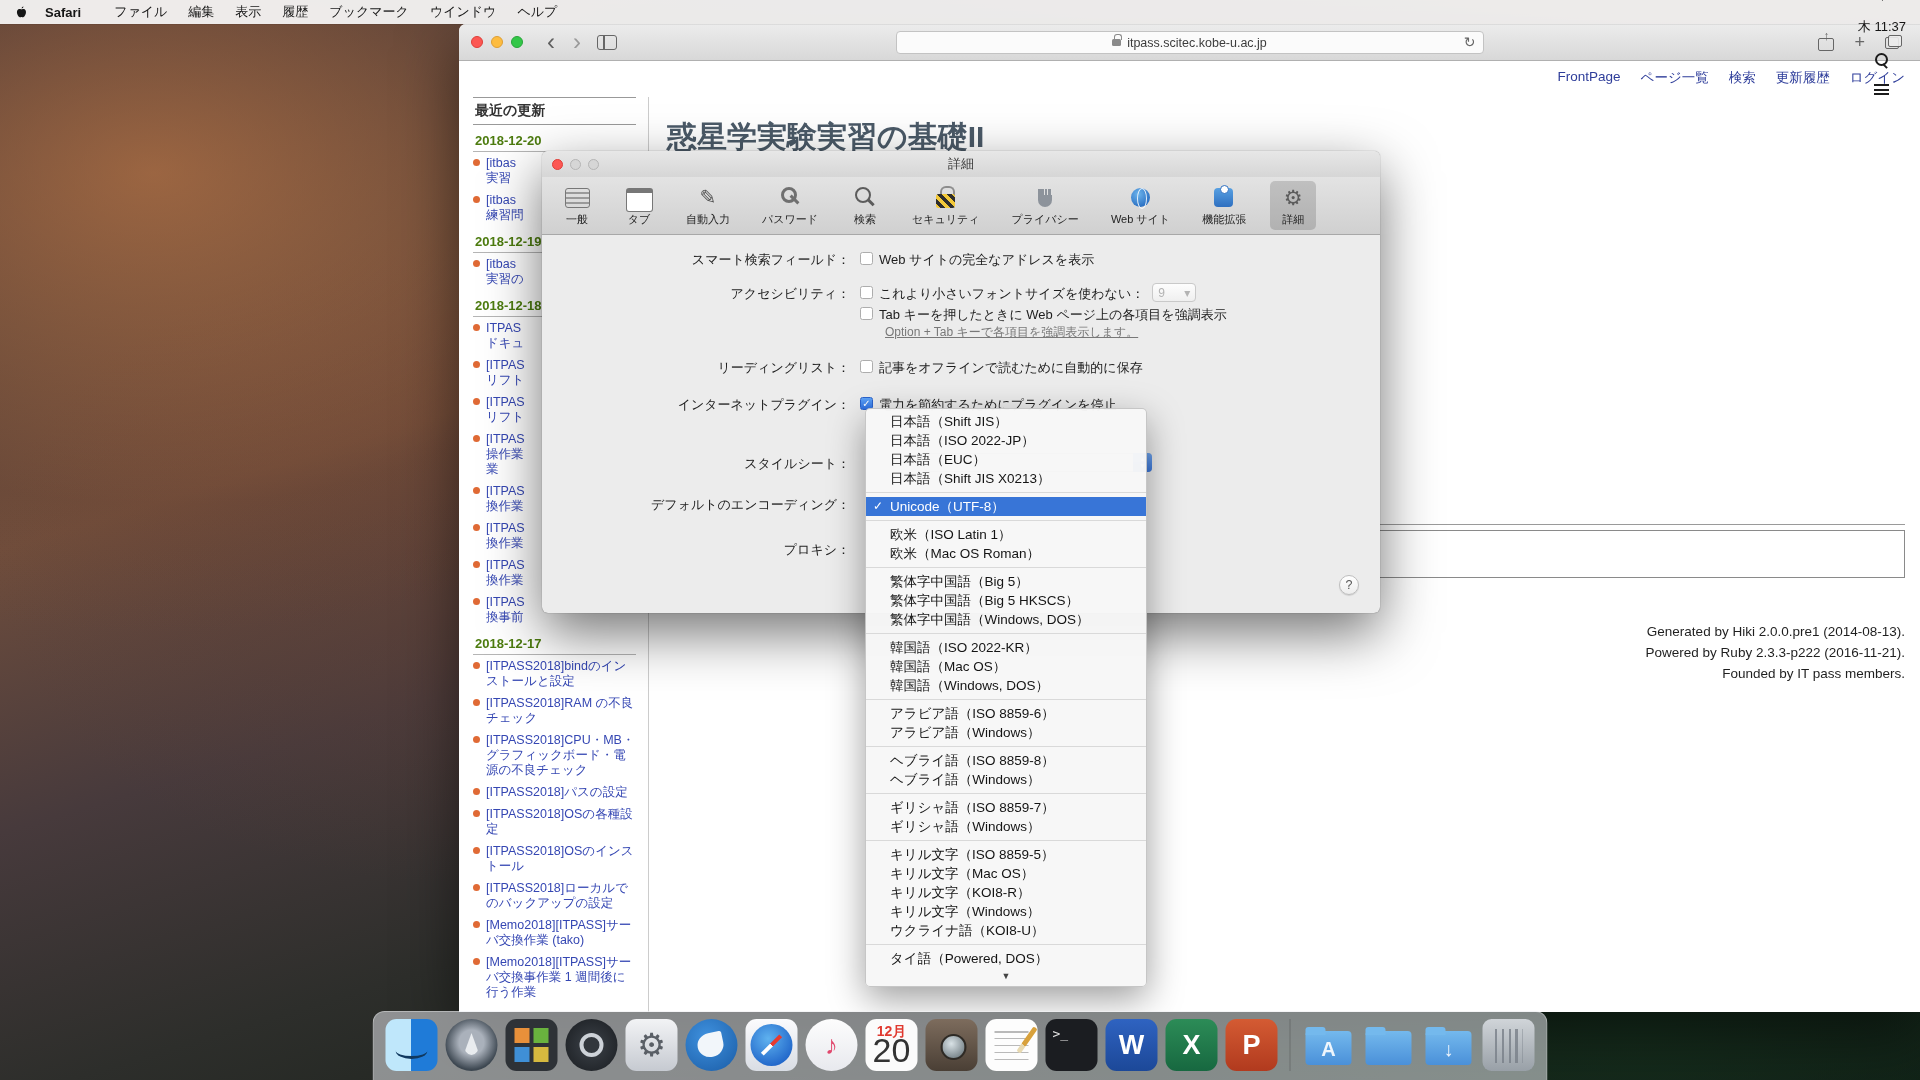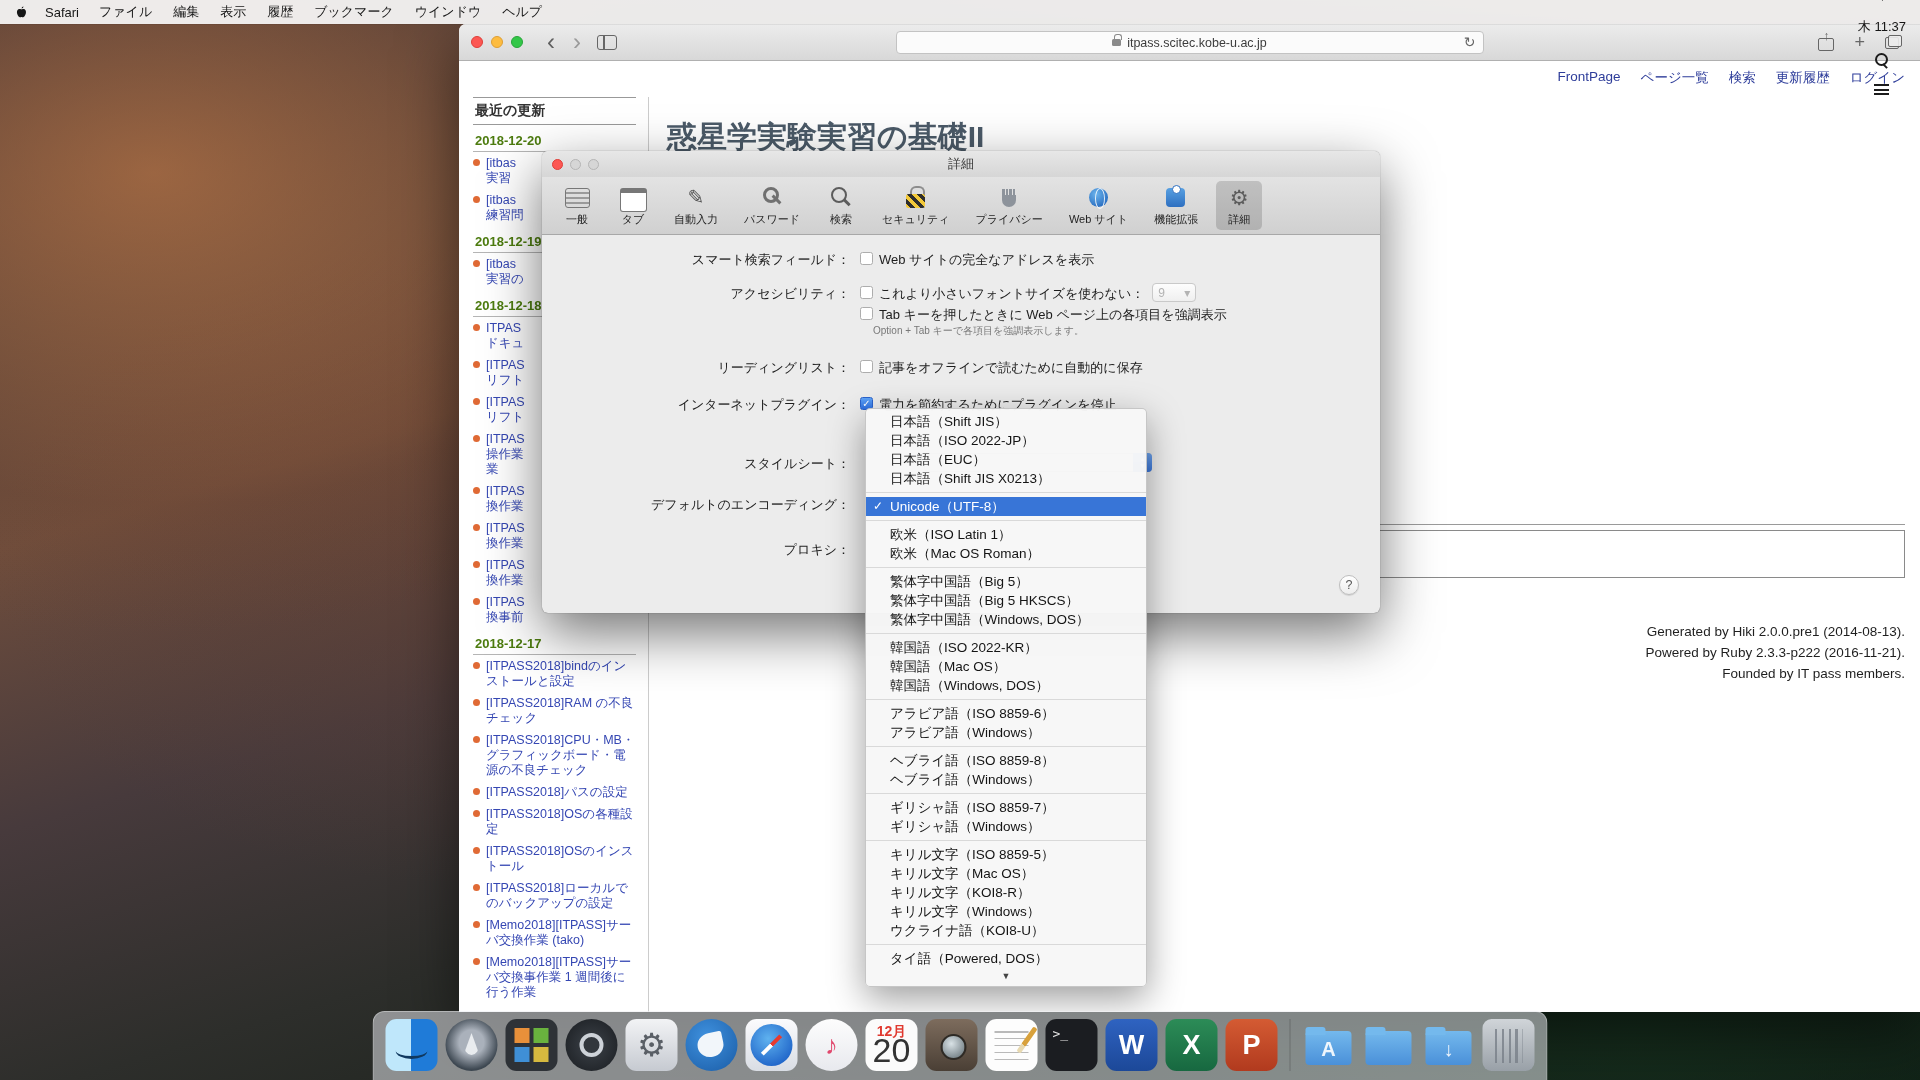--- a/index.html
+++ b/index.html
@@ -14,22 +14,22 @@
       radial-gradient(760px 520px at 24% 52%, rgba(98,64,52,.45), transparent 62%),
       radial-gradient(900px 500px at 85% 95%, rgba(22,48,30,.8), transparent 70%),
       linear-gradient(163deg,#3b3237 0%,#57433b 20%,#6e4d3d 33%,#473a3c 50%,#2d2e2b 66%,#182019 84%,#0e1a13 100%);
   }
 
   
   .menubar { position:absolute; top:0; left:0; right:0; height:24px; z-index:40;
     background:rgba(248,248,248,.93); display:flex; align-items:center;
     padding:0 14px; font-size:13px; color:#161616; box-shadow:0 0 1px rgba(0,0,0,.4); }
   .apple { width:15px; height:16px; margin-right:16px; display:inline-flex; }
-  .mb-app { font-weight:normal; margin-right:20px; }
-  .mb-items { display:flex; gap:21px; }
+  .mb-app { font-weight:bold; }
+  .mb-items { display:flex; gap:21px;margin-left:33px; }
   .mb-right { margin-left:auto; display:flex; align-items:center; gap:17px;flex-direction:column; }
   .mb-green { width:14px; height:14px; border-radius:3px;
     background:linear-gradient(#83d944,#4cab20); }
   .mb-wifi { width:0; height:0; border-left:8px solid transparent;
     border-right:8px solid transparent; border-top:11px solid #1c1c1c; border-radius:40%; }
   .mb-vol { position:relative; width:16px; height:12px; }
   .mb-vol::before { content:""; position:absolute; left:0; top:3px; width:4px; height:6px; background:#1c1c1c; }
   .mb-vol::after { content:""; position:absolute; left:2px; top:0; border-top:6px solid transparent;
     border-bottom:6px solid transparent; border-right:7px solid #1c1c1c; }
   .mb-clock { font-size:13px; }
@@ -95,21 +95,21 @@
     border:1px solid #8a8a8a; background:#fff; }
   .page-footer { position:absolute; right:15px; top:533px; text-align:right;
     font-size:13.5px; color:#1f1f1f; line-height:1.55;margin-top:28px; }
 
   
   .prefs { position:absolute; left:542px; top:151px; width:838px; height:462px; z-index:10;
     background:#ececec; border-radius:6px; box-shadow:0 20px 55px rgba(0,0,0,.55), 0 0 1px rgba(0,0,0,.6); }
   .prefs-titlebar { height:26px; border-radius:6px 6px 0 0; position:relative;
     background:linear-gradient(#e7e7e7,#d6d6d6); text-align:center;
     font-size:13px; color:#3a3a3a; line-height:26px; }
-  .prefs-toolbar { height:58px; display:flex; align-items:center; padding:0 12px; gap:10px;
+  .prefs-toolbar { height:58px; display:flex; align-items:center; padding:0 12px; gap:16px;
     background:linear-gradient(#e3e3e3,#d0d0d0); border-bottom:1px solid #a8a8a8; }
   .tb-item { display:flex; flex-direction:column; align-items:center; gap:2px;
     padding:4px 8px 3px; border-radius:5px; }
   .tb-item[data-selected="true"] { background:rgba(0,0,0,.15); }
   .tb-label { font-size:11px; color:#1f1f1f; white-space:nowrap; }
   .tb-icon { width:30px; height:25px; position:relative; }
   .tb-item[data-kind="general"] .tb-icon::before { content:""; position:absolute; left:3px; top:3px;
     width:23px; height:18px; border:1.5px solid #777; border-radius:3px;
     background:repeating-linear-gradient(180deg, transparent 0 3.5px, #9a9a9a 3.5px 5px); }
   .tb-item[data-kind="tabs"] .tb-icon::before { content:""; position:absolute; left:2px; top:3px;
@@ -148,21 +148,21 @@
   .prefs-body { position:relative; height:378px; font-size:13px; color:#1d1d1d; }
   .p-row { position:absolute; left:18px; display:flex; align-items:flex-start; }
   .p-label { width:300px; text-align:right; padding-right:10px; flex:none; }
   .cb { width:13px; height:13px; border:1px solid #adadad; border-radius:2.5px; background:#fff;
     margin:1px 6px 0 0; flex:none; font-size:10px; line-height:12px; text-align:center; color:#fff; }
   .cb.checked { background:linear-gradient(#5fa4f8,#2e6fe0); border-color:#2a63cc; }
   .cb.checked::after { content:"✓"; }
   .mini-select { margin-left:8px; width:44px; height:19px; border:1px solid #c9c9c9; border-radius:4px;
     background:linear-gradient(#fdfdfd,#efefef); color:#b3b3b3; font-size:12px;
     display:inline-flex; align-items:center; justify-content:space-between; padding:0 5px; margin-top:-2px; }
-  .p-note { position:absolute; left:331px; top:89px; font-size:10px; color:#787878; }
+  .p-note { position:absolute; left:343px; top:89px; font-size:12px; color:#787878;text-decoration:underline; }
   .popup-btn { position:absolute; left:382px; top:218px; width:228px; height:19px;
     background:#fff; border:1px solid #b7b7b7; border-radius:4px; }
   .popup-cap { position:absolute; right:-1px; top:-1px; width:19px; height:19px;
     background:linear-gradient(#6ea4ee,#3a77dc); border-radius:0 4px 4px 0;
     display:flex; flex-direction:column; align-items:center; justify-content:center;
     color:#fff; font-size:6px; line-height:1.1; }
   .help-btn { position:absolute; left:797px; top:340px; width:20px; height:20px; border-radius:50%;
     background:linear-gradient(#fff,#ededed); border:1px solid #bdbdbd;
     text-align:center; line-height:19px; font-size:12.5px; color:#555;
     box-shadow:0 1px 1px rgba(0,0,0,.12); }

